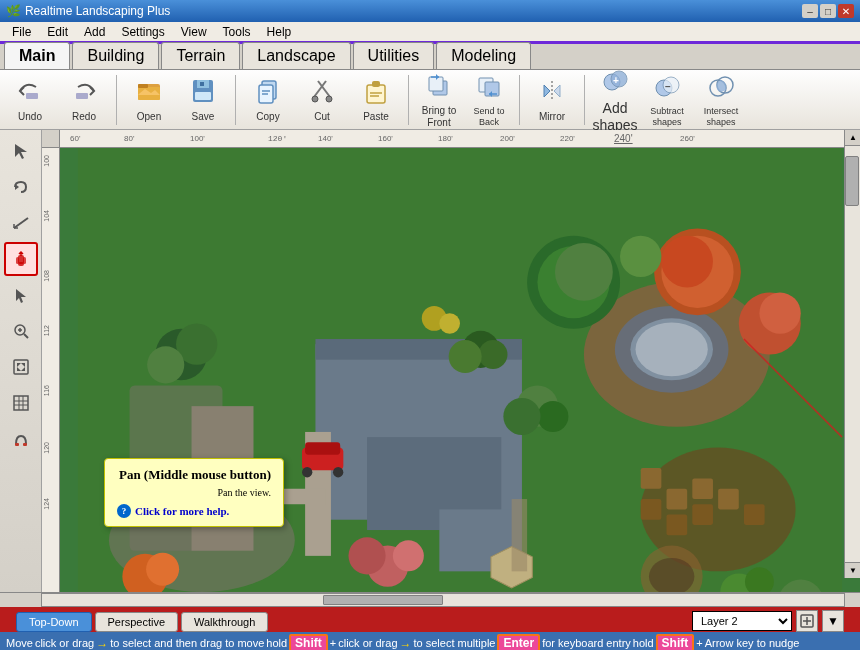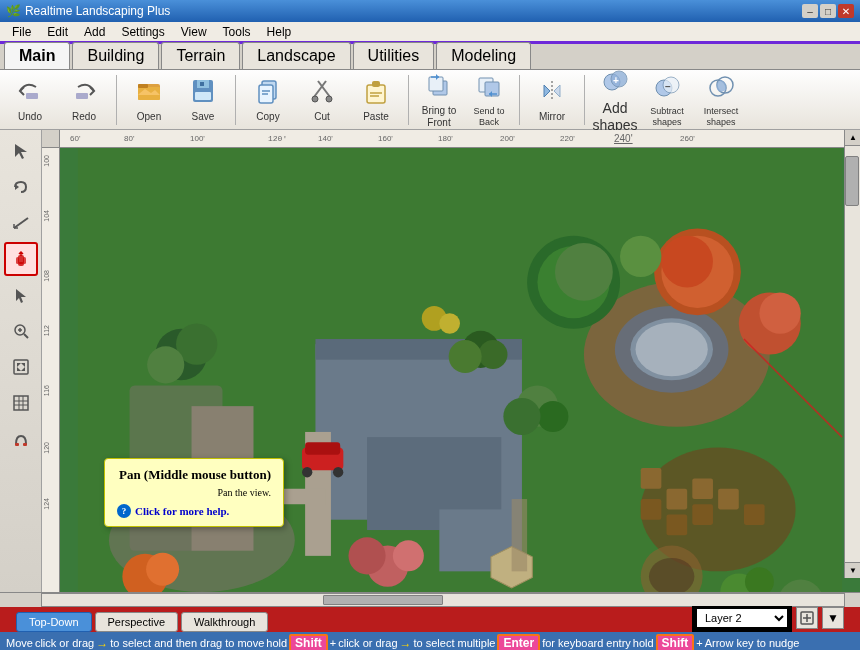--- a/index.html
+++ b/index.html
@@ -251,21 +251,21 @@
     }
     .bottom-right {
       margin-left: auto;
       display: flex;
       align-items: center;
       gap: 4px;
     }
     .layer-select {
       padding: 2px 4px;
       font-size: 11px;
-      border: 5px solid #000000;
+      border: 1px solid #000000;
       background: white;
       width: 100px;
     }
     .layer-btn {
       width: 22px; height: 22px;
       border: 1px solid #888;
       background: #e8e4dc;
       cursor: pointer;
       display: flex;
       align-items: center;

